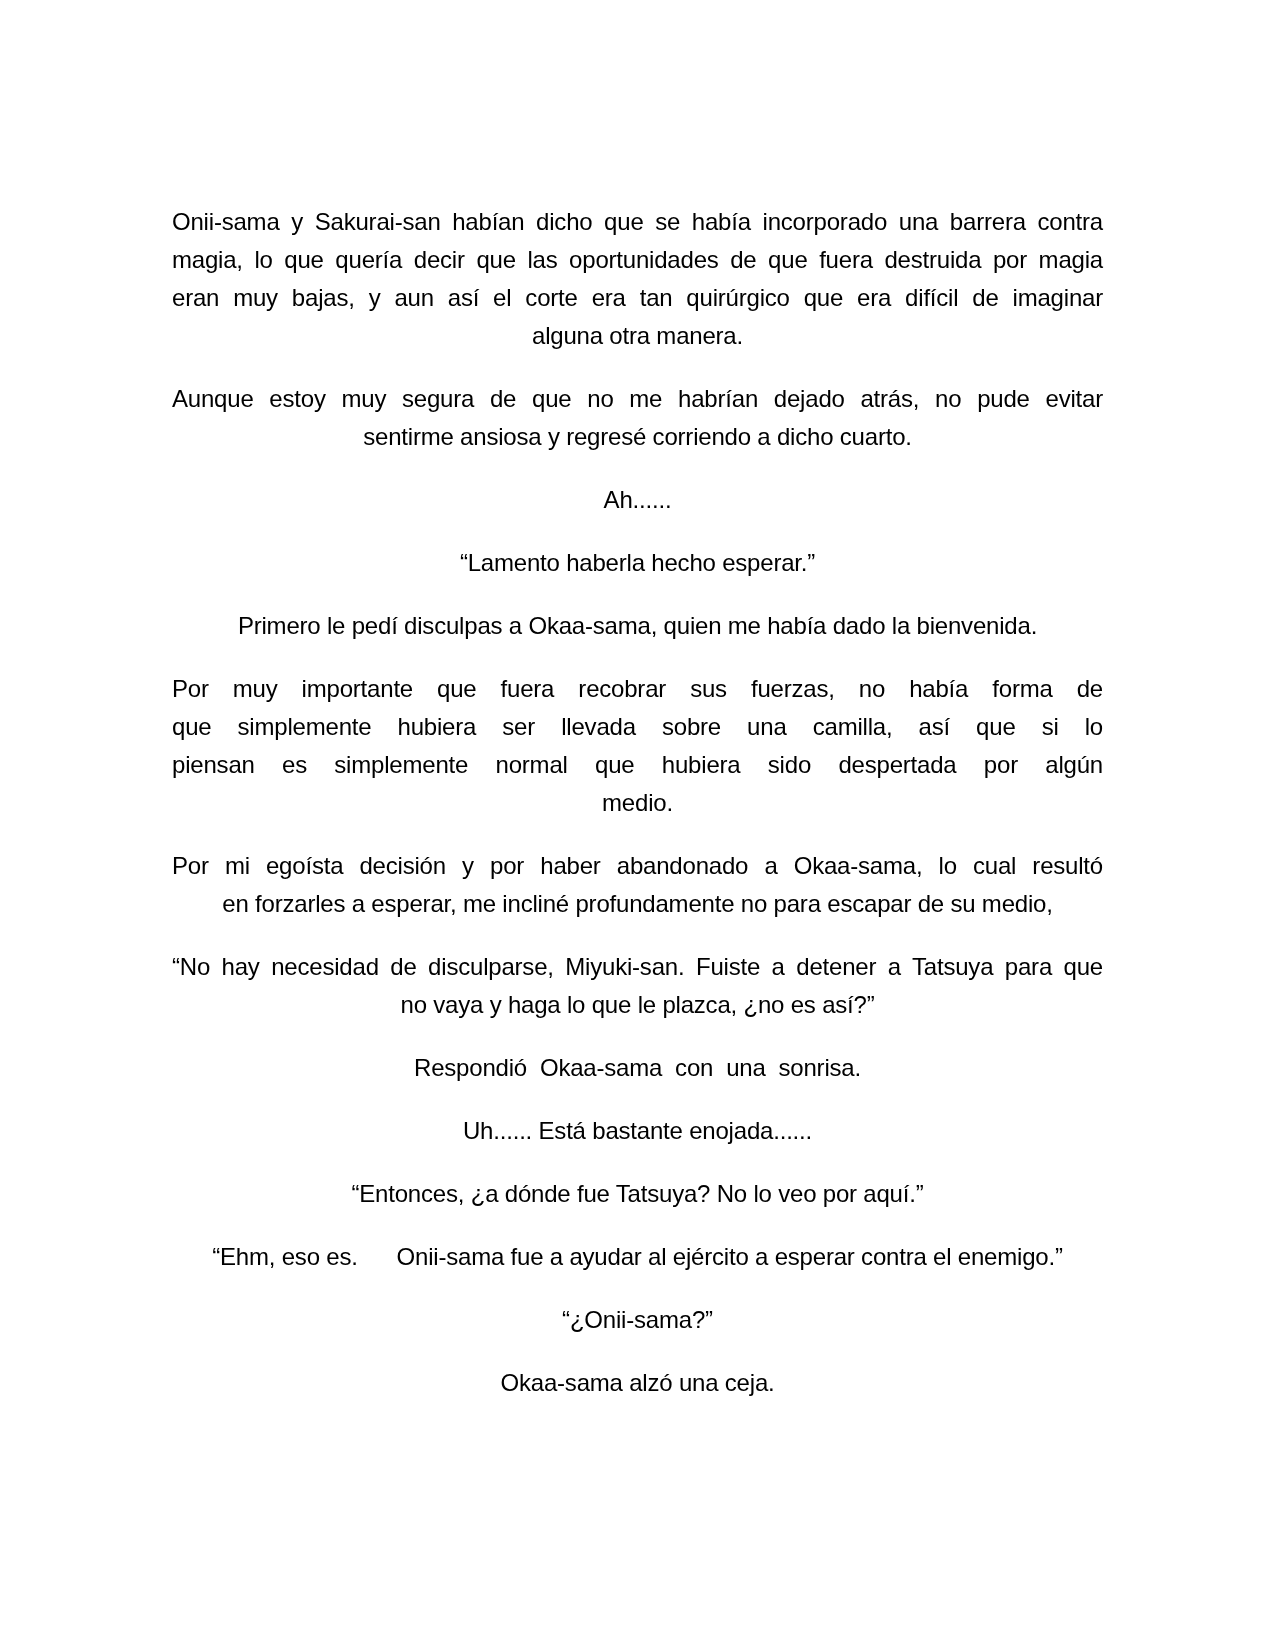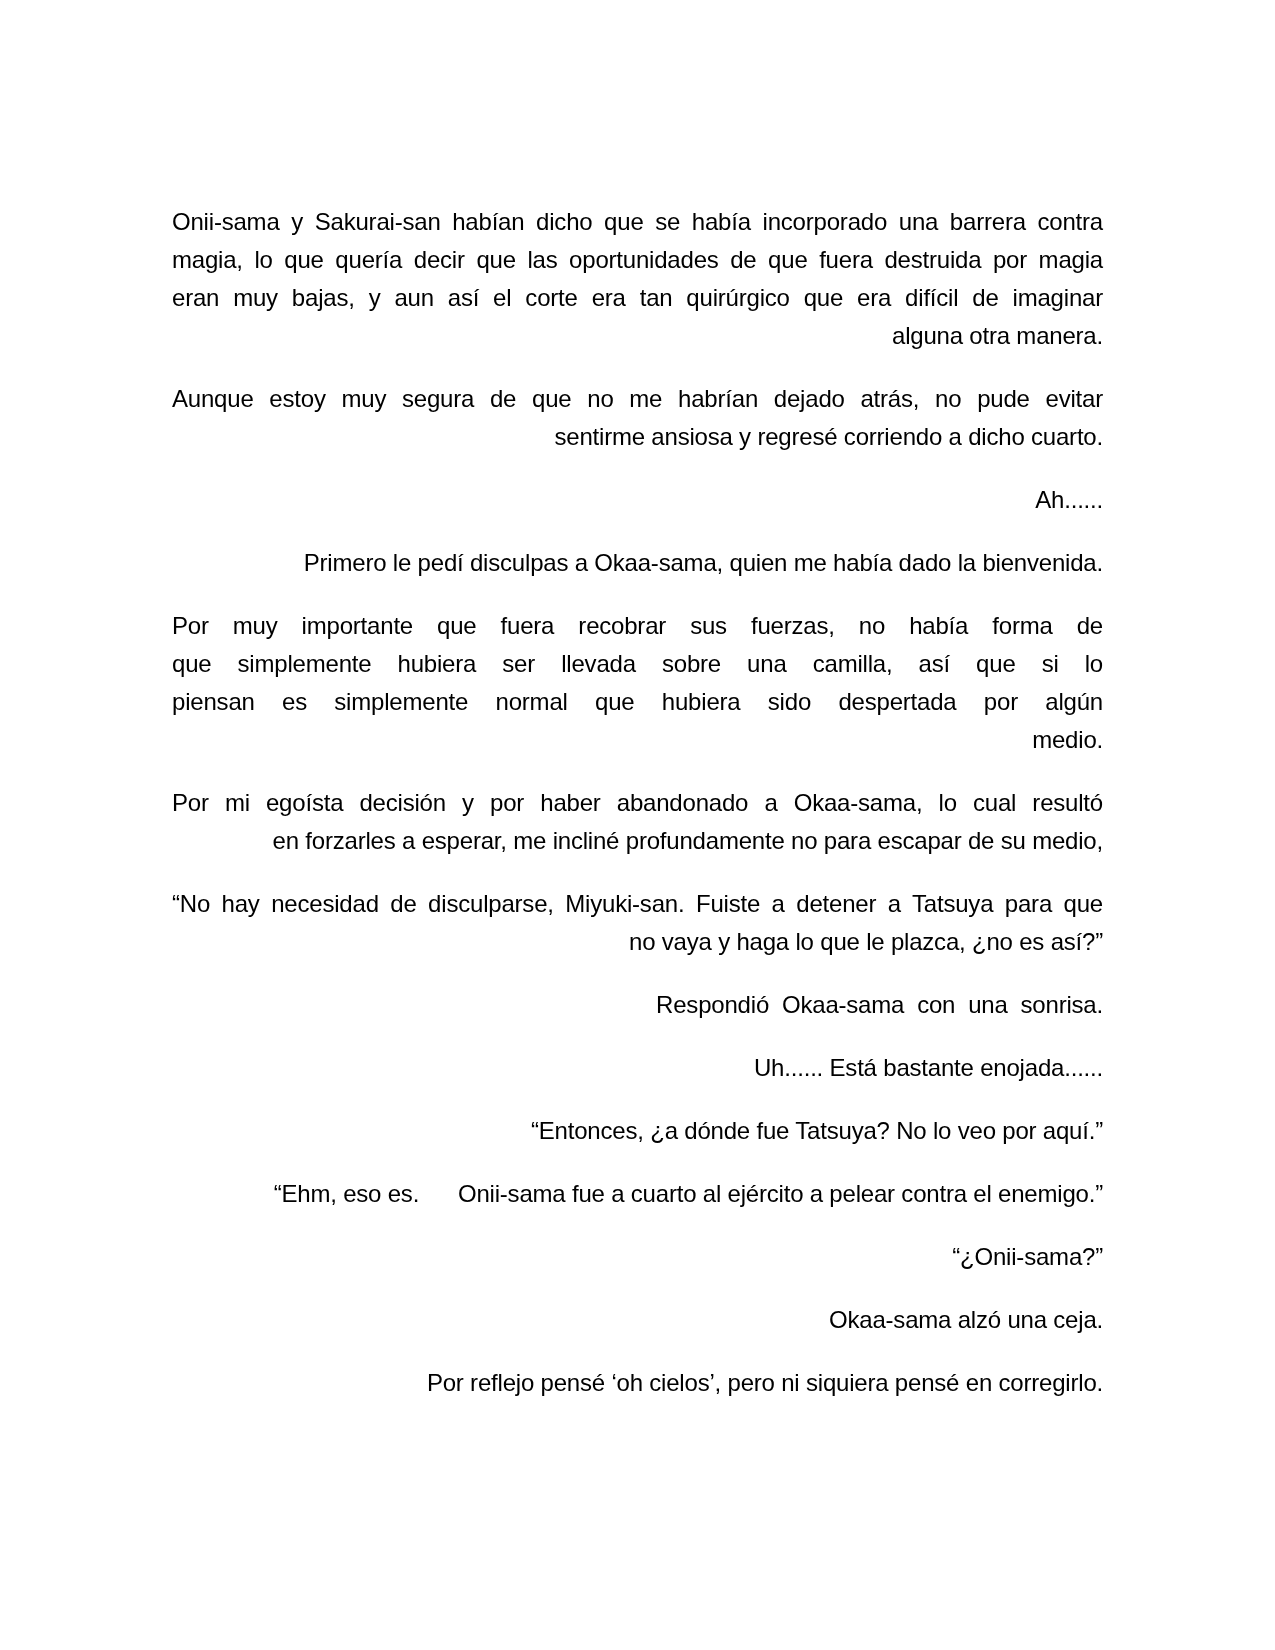--- a/index.html
+++ b/index.html
@@ -20,21 +20,21 @@
     padding: 203px 172px 0 172px; 
   }
   .paragraph {
     margin: 0 0 25px 0;
     font-size: 24px;
     line-height: 38px;
     letter-spacing: -0.2px;
   }
   .text-line {
     white-space: pre-wrap;      
-    text-align: right;
+    text-align: center;
   }
   
   .paragraph .text-line:not(:last-child) {
     text-align: justify;
     text-align-last: justify;
   }
 </style>
 </head>
 <body>
 
@@ -45,20 +45,23 @@
         <div class="text-line">magia, lo que quería decir que las oportunidades de que fuera destruida por magia</div>
         <div class="text-line">eran muy bajas, y aun así el corte era tan quirúrgico que era difícil de imaginar</div>
         <div class="text-line">alguna otra manera.</div>
       </div>
       <div class="paragraph">
         <div class="text-line">Aunque estoy muy segura de que no me habrían dejado atrás, no pude evitar</div>
         <div class="text-line">sentirme ansiosa y regresé corriendo a dicho cuarto.</div>
       </div>
       <div class="paragraph">
         <div class="text-line">Ah......</div>
+      </div>
+      <div class="paragraph">
+        <div class="text-line">“Lamento haberla hecho esperar.”</div>
       </div>
       <div class="paragraph">
         <div class="text-line">Primero le pedí disculpas a Okaa-sama, quien me había dado la bienvenida.</div>
       </div>
       <div class="paragraph">
         <div class="text-line">Por muy importante que fuera recobrar sus fuerzas, no había forma de</div>
         <div class="text-line">que simplemente hubiera ser llevada sobre una camilla, así que si lo</div>
         <div class="text-line">piensan es simplemente normal que hubiera sido despertada por algún</div>
         <div class="text-line">medio.</div>
       </div>
@@ -73,25 +76,22 @@
       <div class="paragraph">
         <div class="text-line">Respondió  Okaa-sama  con  una  sonrisa.</div>
       </div>
       <div class="paragraph">
         <div class="text-line">Uh...... Está bastante enojada......</div>
       </div>
       <div class="paragraph">
         <div class="text-line">“Entonces, ¿a dónde fue Tatsuya? No lo veo por aquí.”</div>
       </div>
       <div class="paragraph">
-        <div class="text-line">“Ehm, eso es.      Onii-sama fue a cuarto al ejército a pelear contra el enemigo.”</div>
+        <div class="text-line">“Ehm, eso es.      Onii-sama fue a ayudar al ejército a esperar contra el enemigo.”</div>
       </div>
       <div class="paragraph">
         <div class="text-line">“¿Onii-sama?”</div>
       </div>
       <div class="paragraph">
         <div class="text-line">Okaa-sama alzó una ceja.</div>
       </div>
-      <div class="paragraph">
-        <div class="text-line">Por reflejo pensé ‘oh cielos’, pero ni siquiera pensé en corregirlo.</div>
-      </div>
     </div>
 </div>
 
 </body></html>

